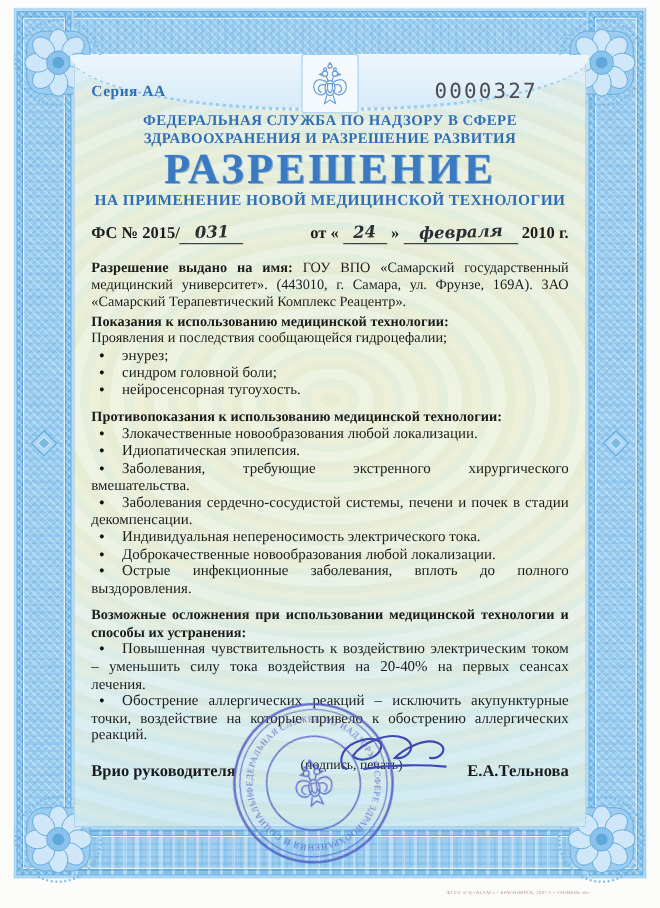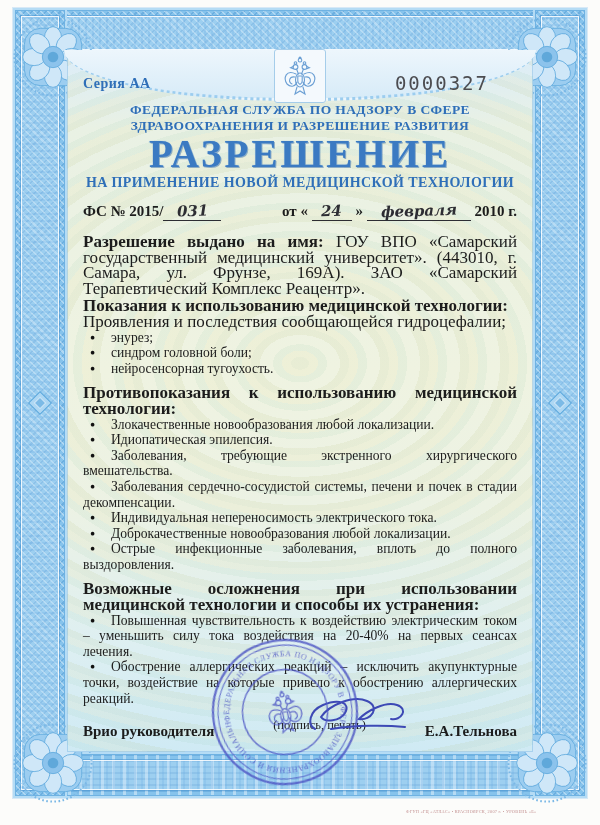--- a/index.html
+++ b/index.html
@@ -59,21 +59,21 @@
   .doc-title{text-align:center;color:#3b7ac2;font-weight:bold;font-size:39px;line-height:40px;letter-spacing:3px;
     text-shadow:0 0 1px #7fb0de, 1px 1px 0 rgba(38,94,160,.45);}
   .doc-subtitle{text-align:center;color:#2f6fb8;font-weight:bold;font-size:14px;letter-spacing:.4px;margin-top:1px;}
   .fs-row{display:flex;justify-content:space-between;align-items:flex-end;margin-top:11px;font-weight:bold;font-size:15px;}
   .hand{font-style:italic;font-weight:600;font-family:"DejaVu Serif",serif;color:#2d2d33;transform:rotate(-2deg);display:inline-block;}
   .uline{border-bottom:1.3px solid #2d2d33;display:inline-block;text-align:center;}
   .fs-num{width:58px;}
   .day{width:40px;} .month{width:104px;}
   .date-grp span{vertical-align:baseline;}
   .tech-title{margin-top:13px;text-align:center;font-weight:bold;font-size:15px;line-height:19px;}
-  .body-p{margin:0;font-size:17px;line-height:15.6px;text-align:justify;}
+  .body-p{margin:0;font-size:13px;line-height:15.6px;text-align:justify;}
   .mt-lg{margin-top:13px;} .mt-md{margin-top:9px;} .mt-sm{margin-top:2px;}
   .bold{font-weight:bold;}
   ul.blist{list-style:none;margin:0;padding:0;}
   ul.blist li{font-size:13.6px;line-height:15.6px;text-align:justify;}
   ul.blist li::before{content:"●";font-size:8.5px;display:inline-block;width:21px;padding-left:7px;
     vertical-align:2px;color:#111;}
   .sig-row{position:relative;margin-top:11px;display:flex;justify-content:space-between;font-size:15px;}
   .sig-role,.sig-name{font-weight:bold;white-space:nowrap;margin-top:6px;}
   .sig-mid{position:relative;width:170px;text-align:center;}
   .sig-line{border-bottom:1.5px solid #26262a;height:20px;}

